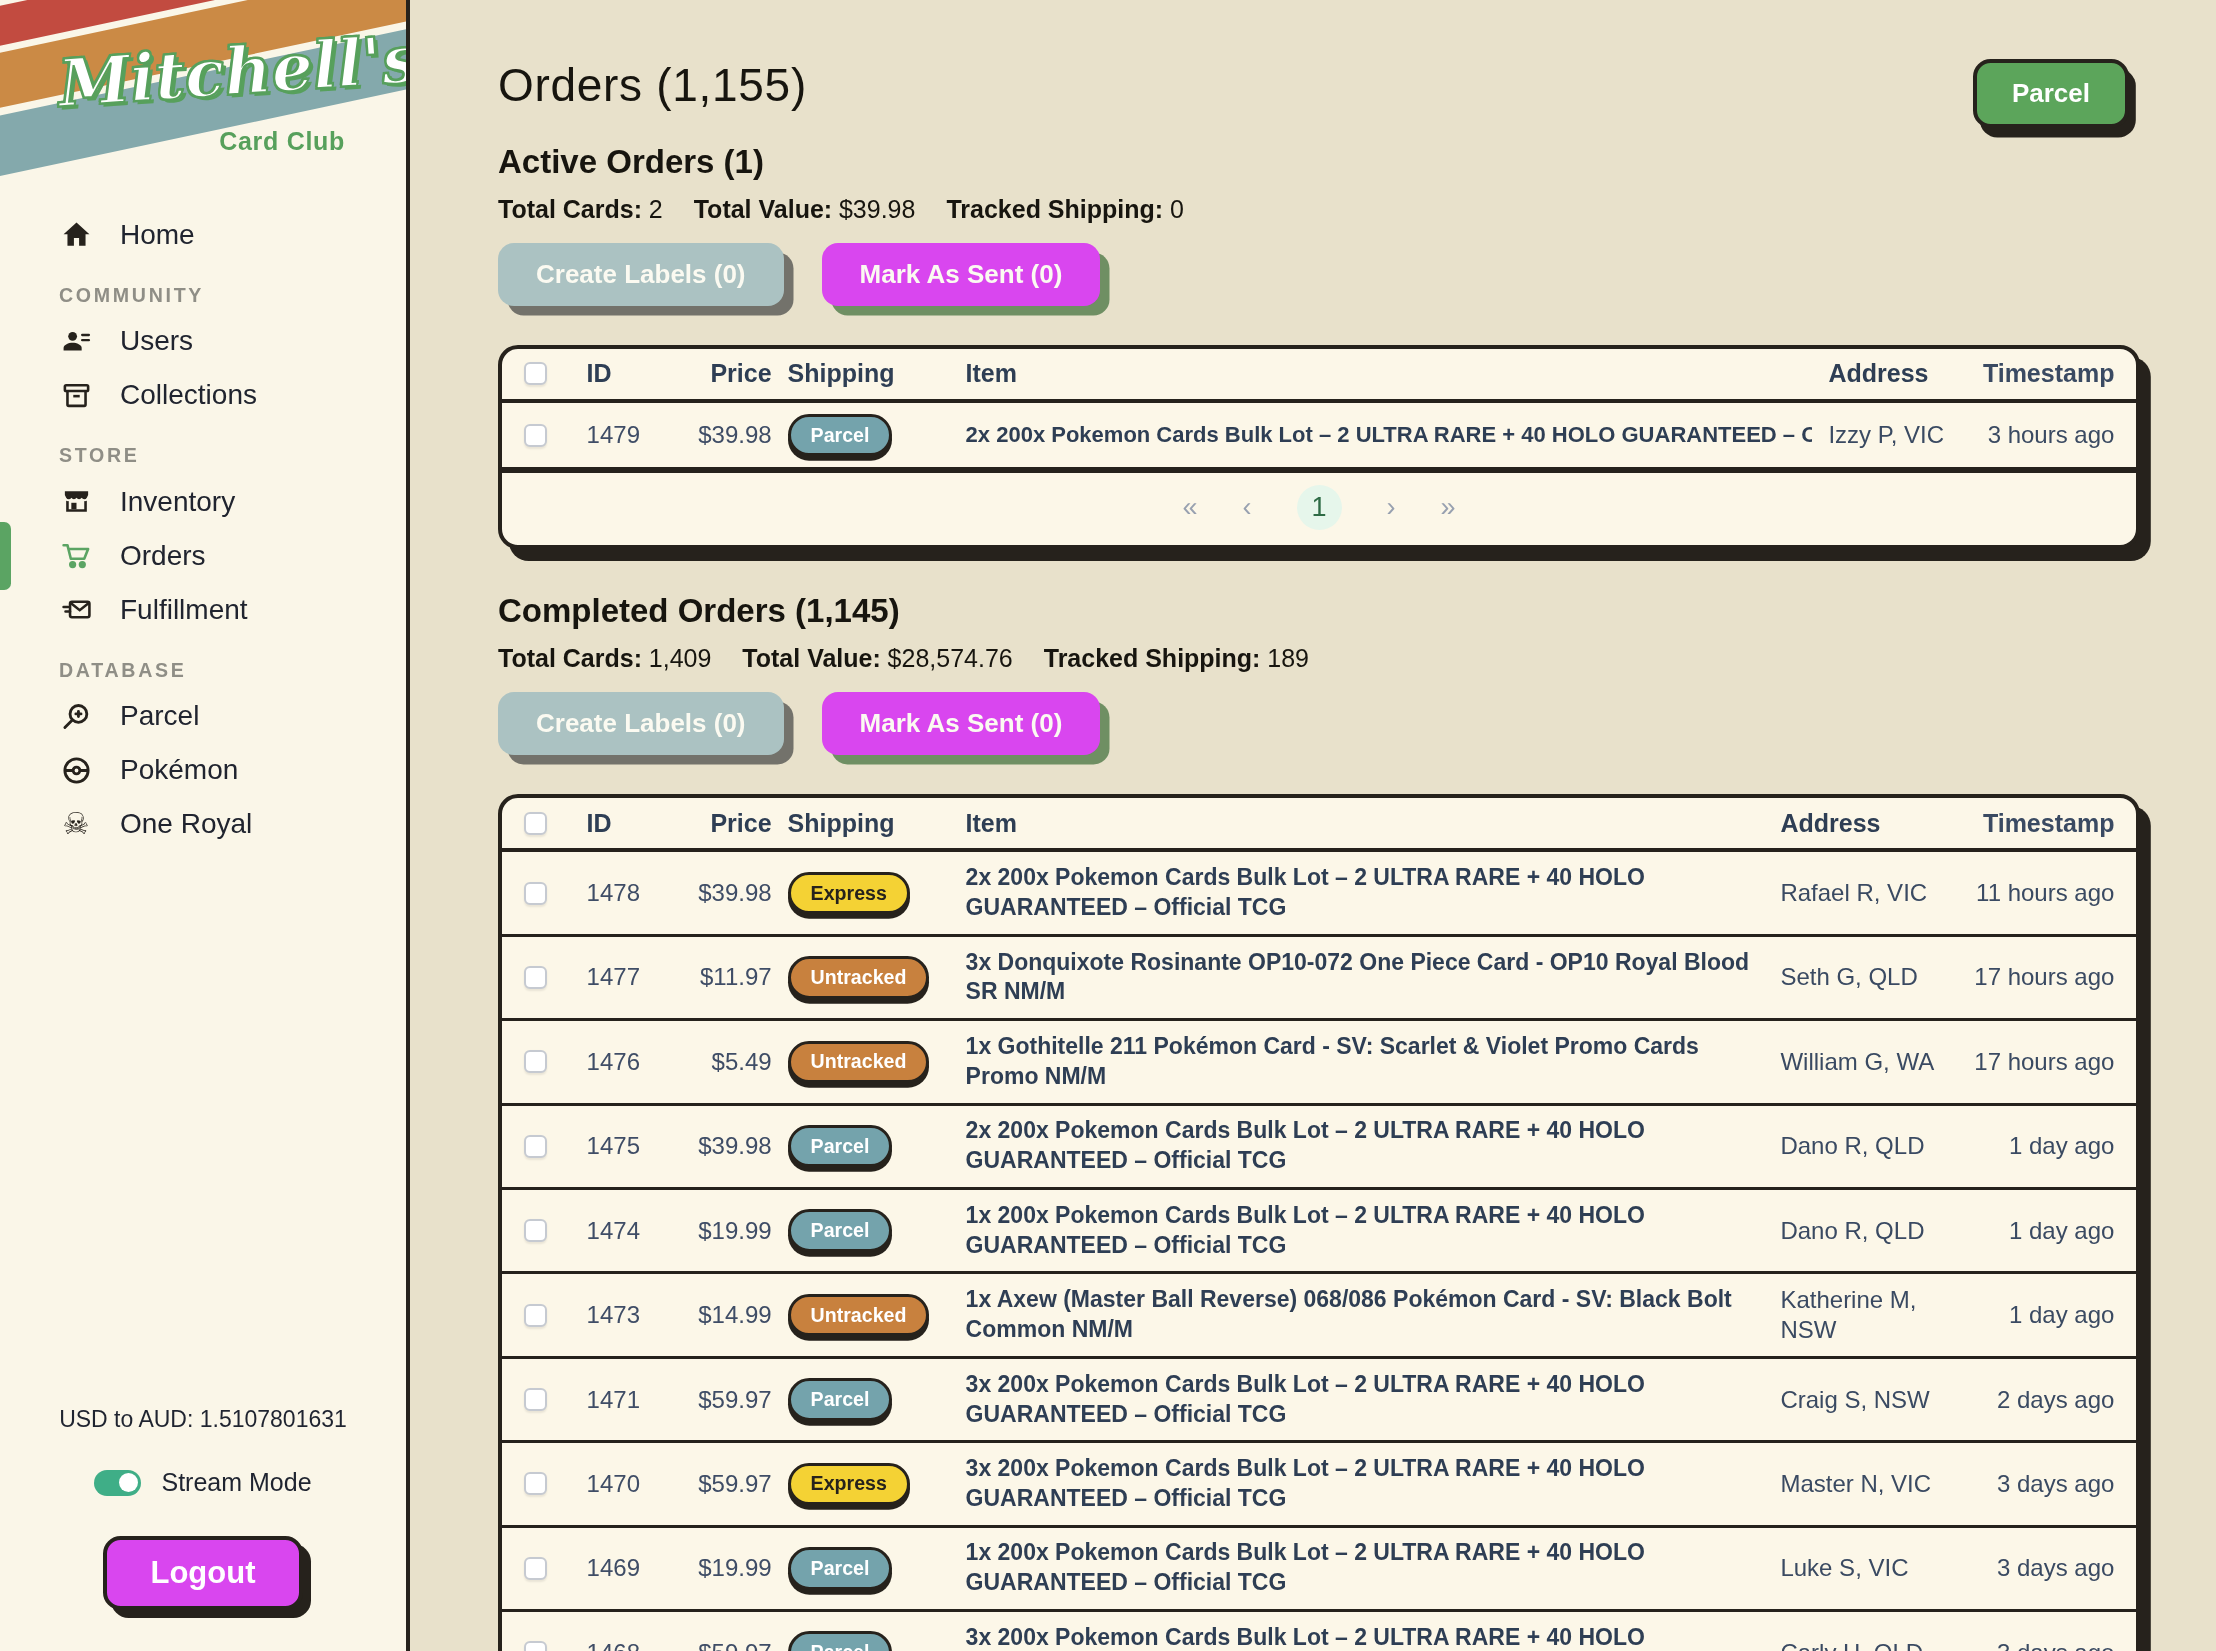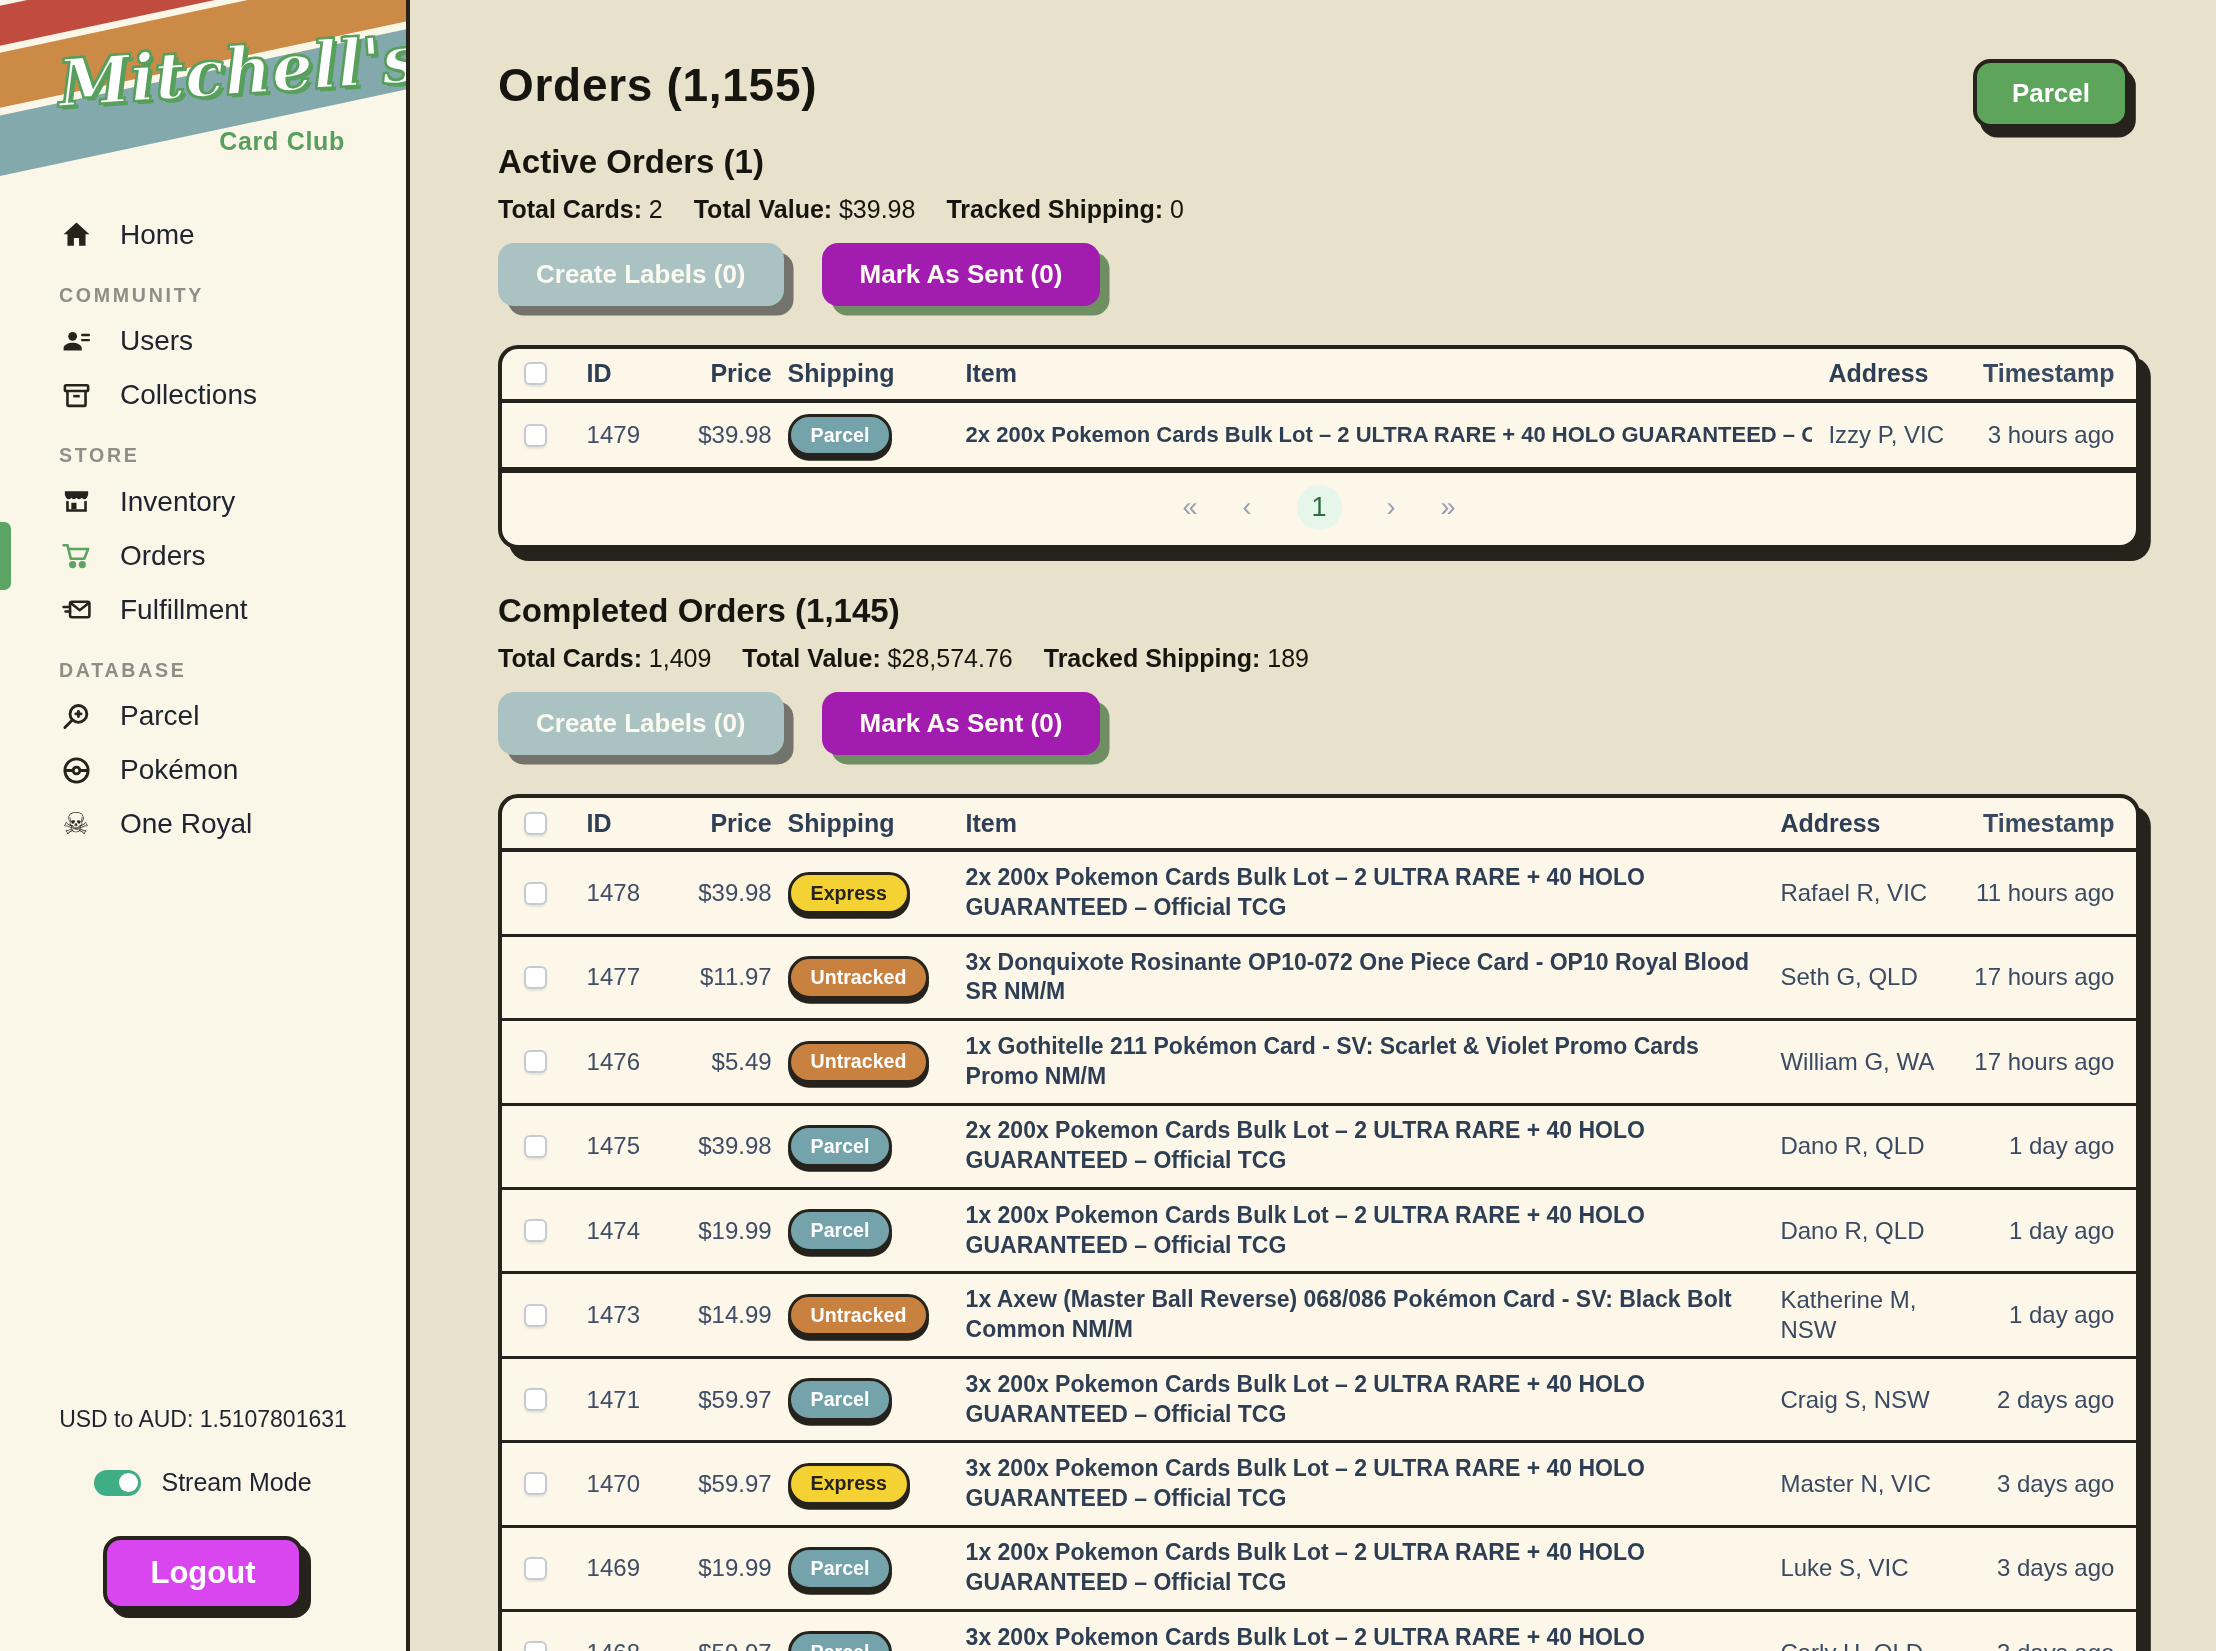--- a/index.html
+++ b/index.html
@@ -38,34 +38,34 @@
   .stream-row { display:flex; align-items:center; justify-content:center; gap:20px; margin-bottom:39px; }
   .toggle { position:relative; width:47px; height:26px; background:#3fae87; border-radius:675px; cursor:pointer; }
   .toggle .knob { position:absolute; right:3.4px; top:3.4px; width:19px; height:19px; background:#fff; border-radius:50%; }
   .stream-label { font-size:25px; color:#1f2430; }
   .logout-btn { display:inline-block; min-width:189px; padding:15px 43px; font-size:31px; font-weight:bold;
     color:#fff; background:#d946ef; border:4px solid #26221c; border-radius:17.6px;
     box-shadow:8px 8px 0 #26221c; cursor:pointer; }
 
   
   .main { position:absolute; left:414px; top:0; right:0; bottom:0; padding:58px 76px 0 84px; }
-  .page-title { font-size:46px; font-weight:700; color:#17150f; letter-spacing:0.7px; }
+  .page-title { font-size:46px; font-weight:400; color:#17150f; letter-spacing:0.7px; }
   .refresh-btn { position:absolute; top:59px; right:87px; padding:15px 35px;
     font-size:26px; font-weight:bold; color:#fff; background:#5ca55b;
     border:4px solid #26221c; border-radius:17.6px; box-shadow:6.8px 9.5px 0 #26221c; cursor:pointer; }
 
   .section-heading { margin-top:31px; font-size:33px; font-weight:800; color:#17150f; }
   .stats { margin-top:13.5px; font-size:25px; color:#17150f; display:flex; }
   .stat { margin-right:31px; }
   .stat b { margin-right:6.8px; }
   .btn-row { display:flex; gap:38px; margin-top:19px; }
   .chunky-btn { padding:16px 38px; font-size:26px; font-weight:bold; color:#fbfaf1;
     border:none; border-radius:16px; cursor:pointer; }
   .btn-muted { background:#abc2c2; box-shadow:9.5px 9.5px 0 #73726b; }
-  .btn-green { background:#a21caf; box-shadow:9.5px 9.5px 0 #6f8f63; }
+  .btn-green { background:#d946ef; box-shadow:9.5px 9.5px 0 #6f8f63; }
 
   .panel { margin-top:39px; background:#fcf7e8; border:4.7px solid #26221c; border-radius:20px;
     box-shadow:10.8px 12px 0 #26221c; overflow:hidden; }
   .thead, .trow { display:grid;
     grid-template-columns:47px 74px 95px 162px 1fr 169px 149px;
     column-gap:16px; align-items:center; padding:10.8px 21.6px; }
   .panel.active-panel .thead, .panel.active-panel .trow {
     grid-template-columns:47px 74px 95px 162px 1fr 135px 135px; }
   .thead { min-height:50px; font-size:25px; font-weight:bold; color:#2e3e54;
     border-bottom:4px solid #26221c; }

